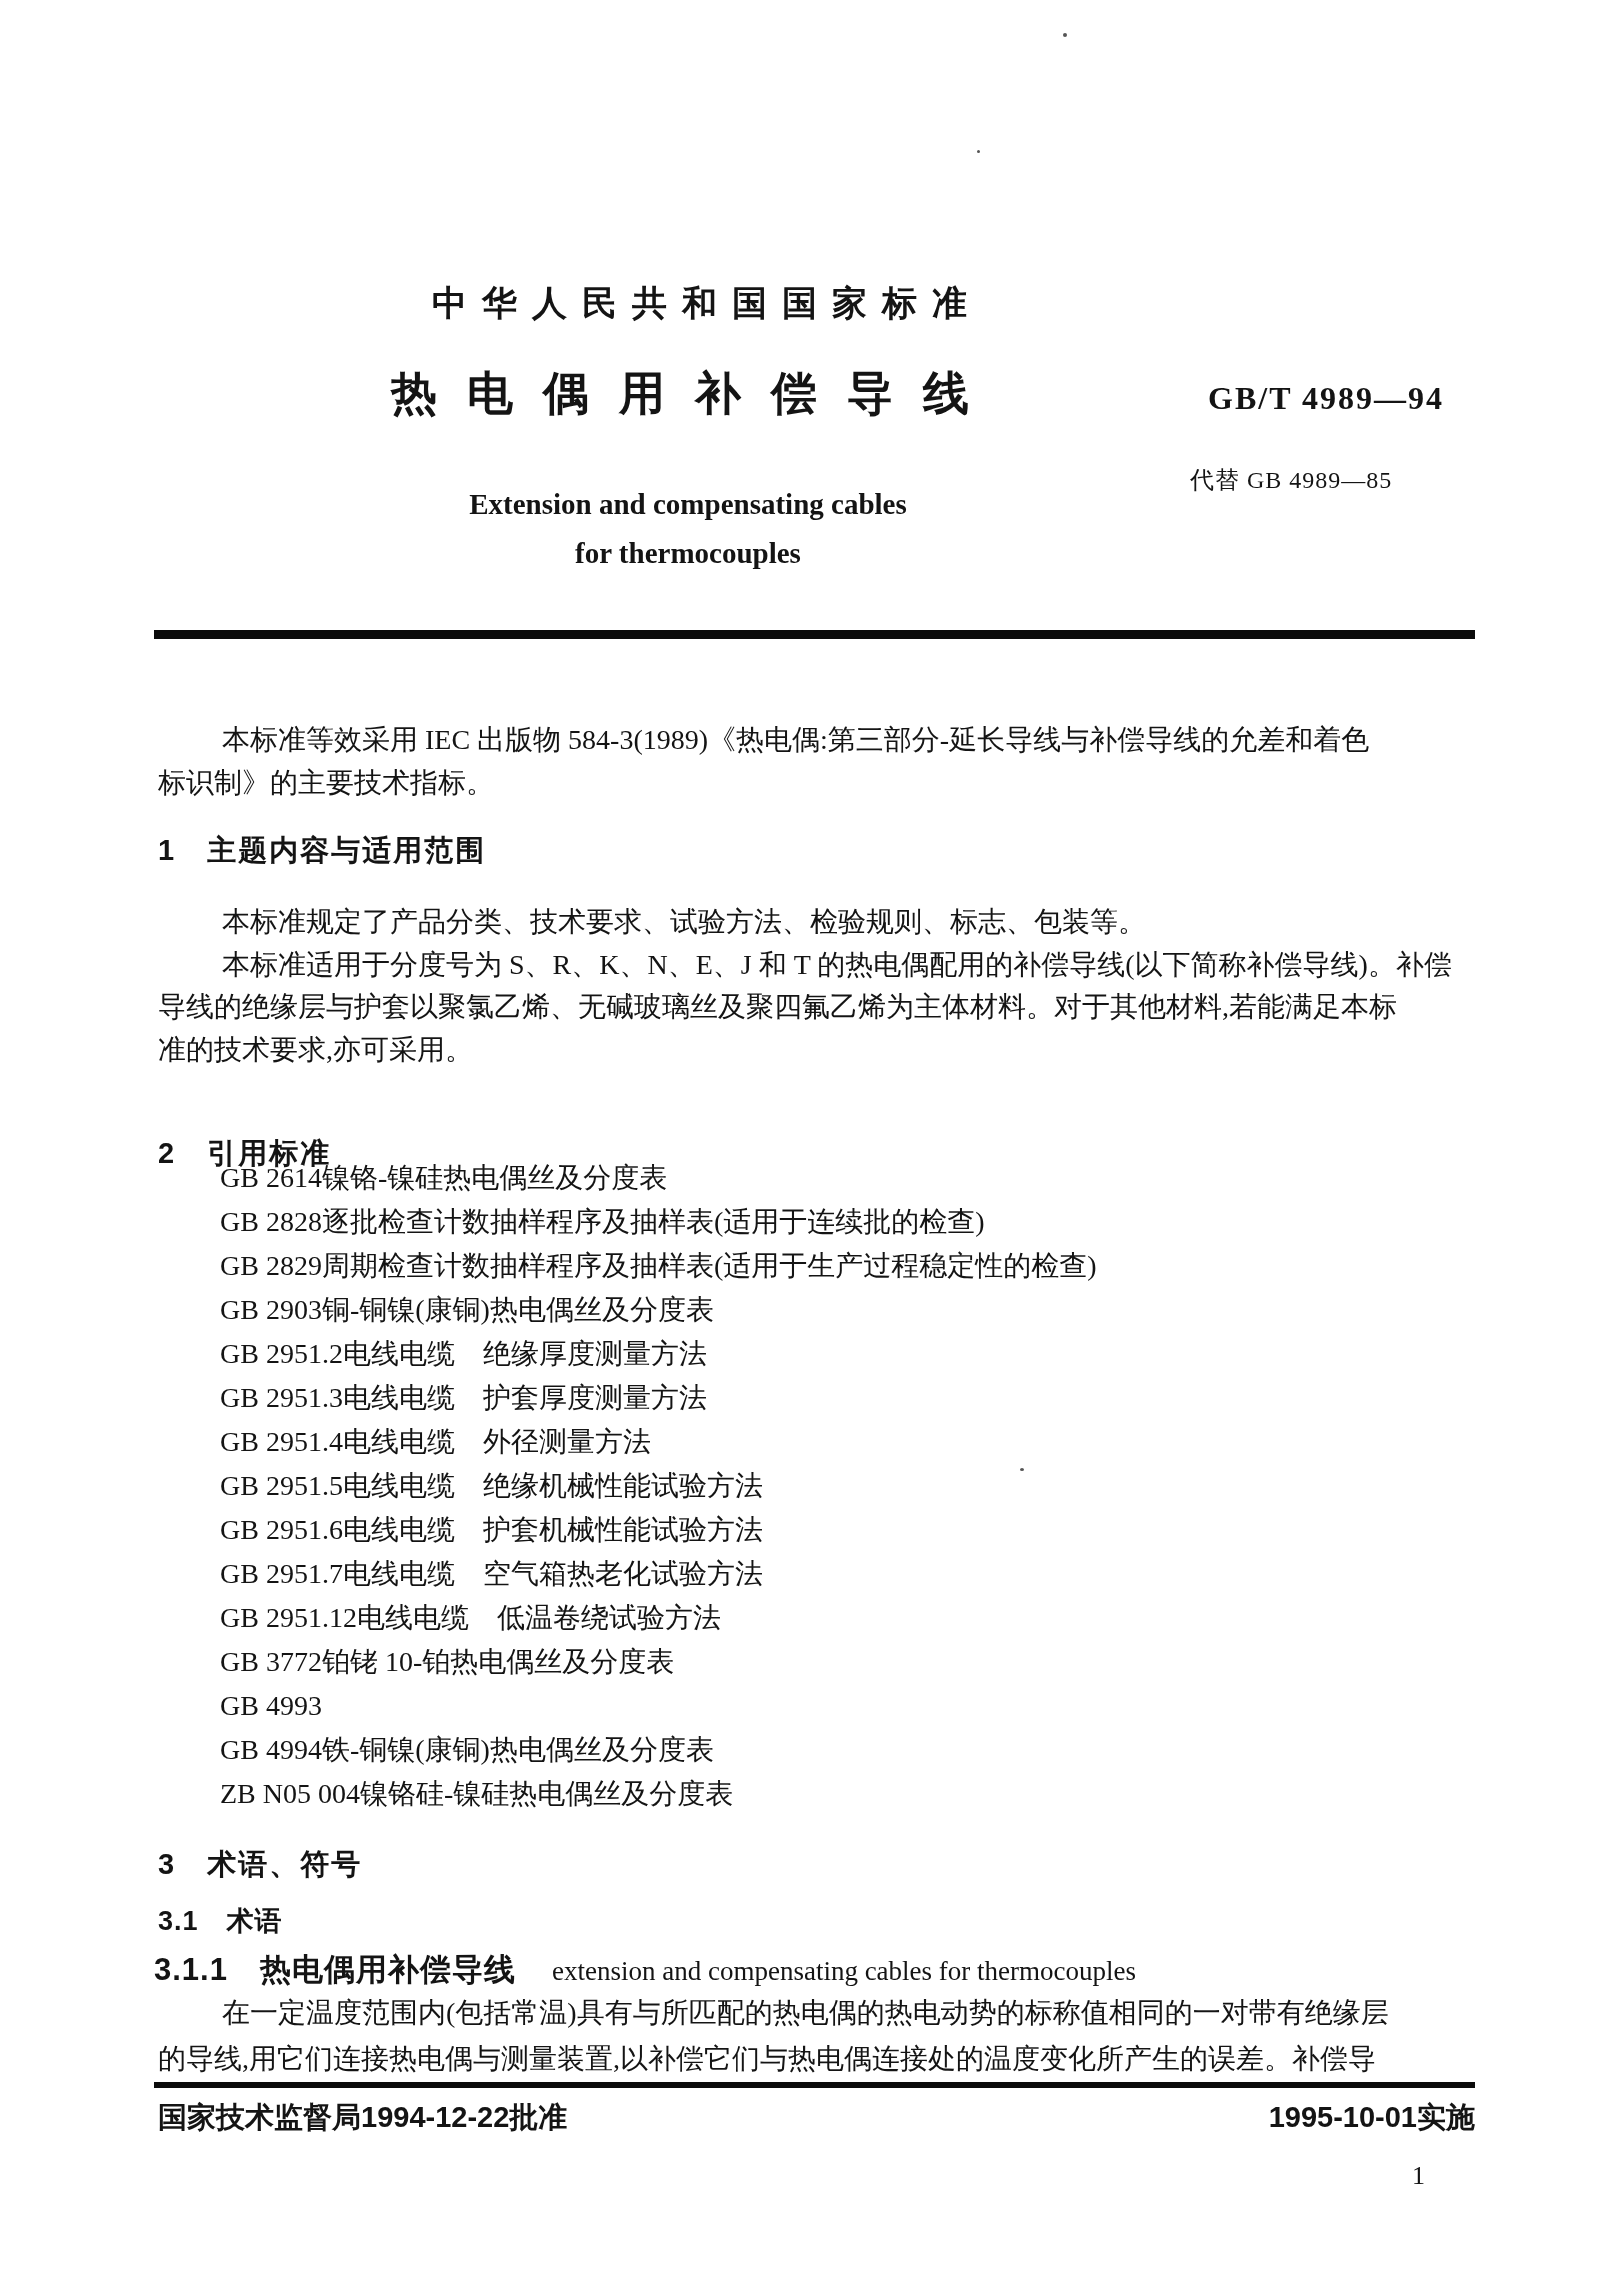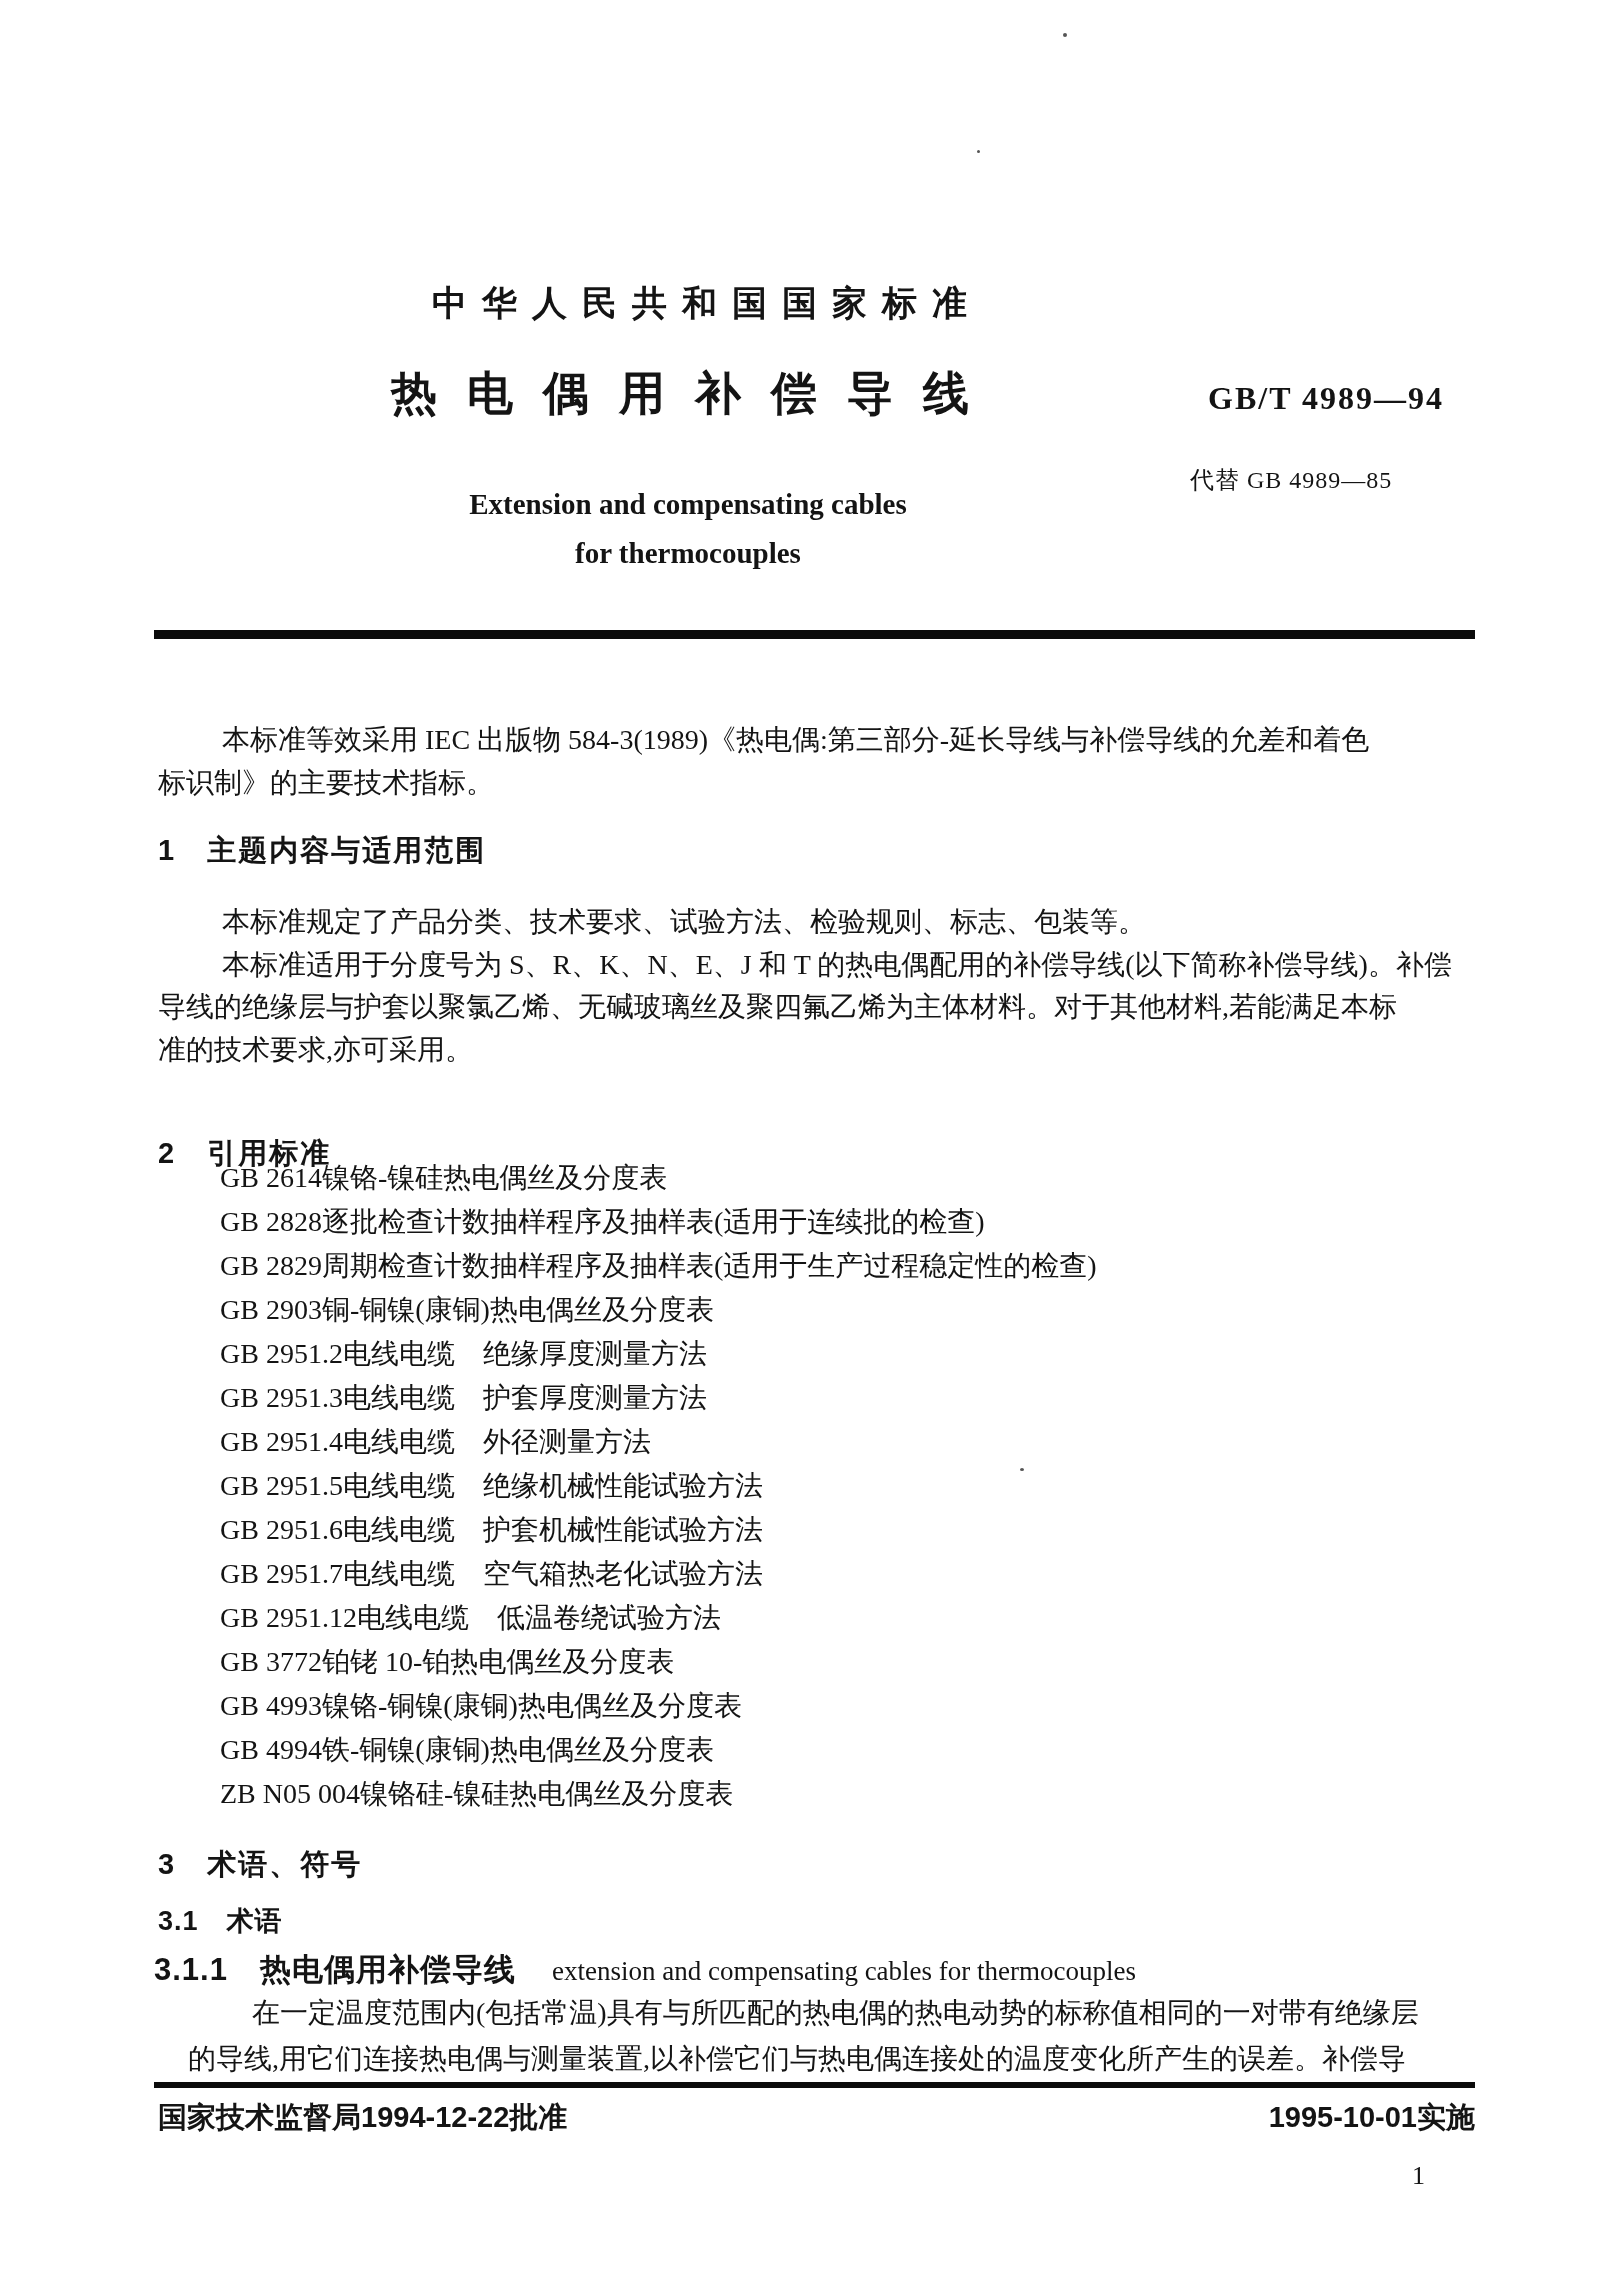--- a/index.html
+++ b/index.html
@@ -76,21 +76,21 @@
     font-size: 27px; font-weight: bold; letter-spacing: 1px; white-space: nowrap;
   }
   .sub311 {
     position: absolute; left: 154px; top: 1949px;
     display: flex; gap: 36px; align-items: baseline; white-space: nowrap;
   }
   .sub311 .term-cn { font-size: 31px; font-weight: bold; letter-spacing: 1px;
     font-family: "Liberation Sans", "DejaVu Sans", sans-serif; }
   .sub311 .term-en { font-size: 27px; }
 
-  .s3-def { top: 1990px; margin-left: 30px; }
+  .s3-def { top: 1990px; }
   .s3-def .line { line-height: 46px; }
 
   
   .rule-bottom {
     position: absolute; top: 2082px; left: 154px;
     width: 1321px; height: 6px; background: #0b0b0b;
   }
   .footer-row {
     position: absolute; top: 2098px; left: 158px; width: 1317px;
     display: flex; justify-content: space-between;
@@ -184,21 +184,20 @@
     <div class="ref-row">
         <span>GB 2951.12</span>
         <span>电线电缆　低温卷绕试验方法</span>
       </div>
     <div class="ref-row">
         <span>GB 3772</span>
         <span>铂铑 10-铂热电偶丝及分度表</span>
       </div>
     <div class="ref-row">
         <span>GB 4993</span>
-        <span>镍铬-铜镍(康铜)热电偶丝及分度表</span>
       </div>
     <div class="ref-row">
         <span>GB 4994</span>
         <span>铁-铜镍(康铜)热电偶丝及分度表</span>
       </div>
     <div class="ref-row">
         <span>ZB N05 004</span>
         <span>镍铬硅-镍硅热电偶丝及分度表</span>
       </div>
   </div>

